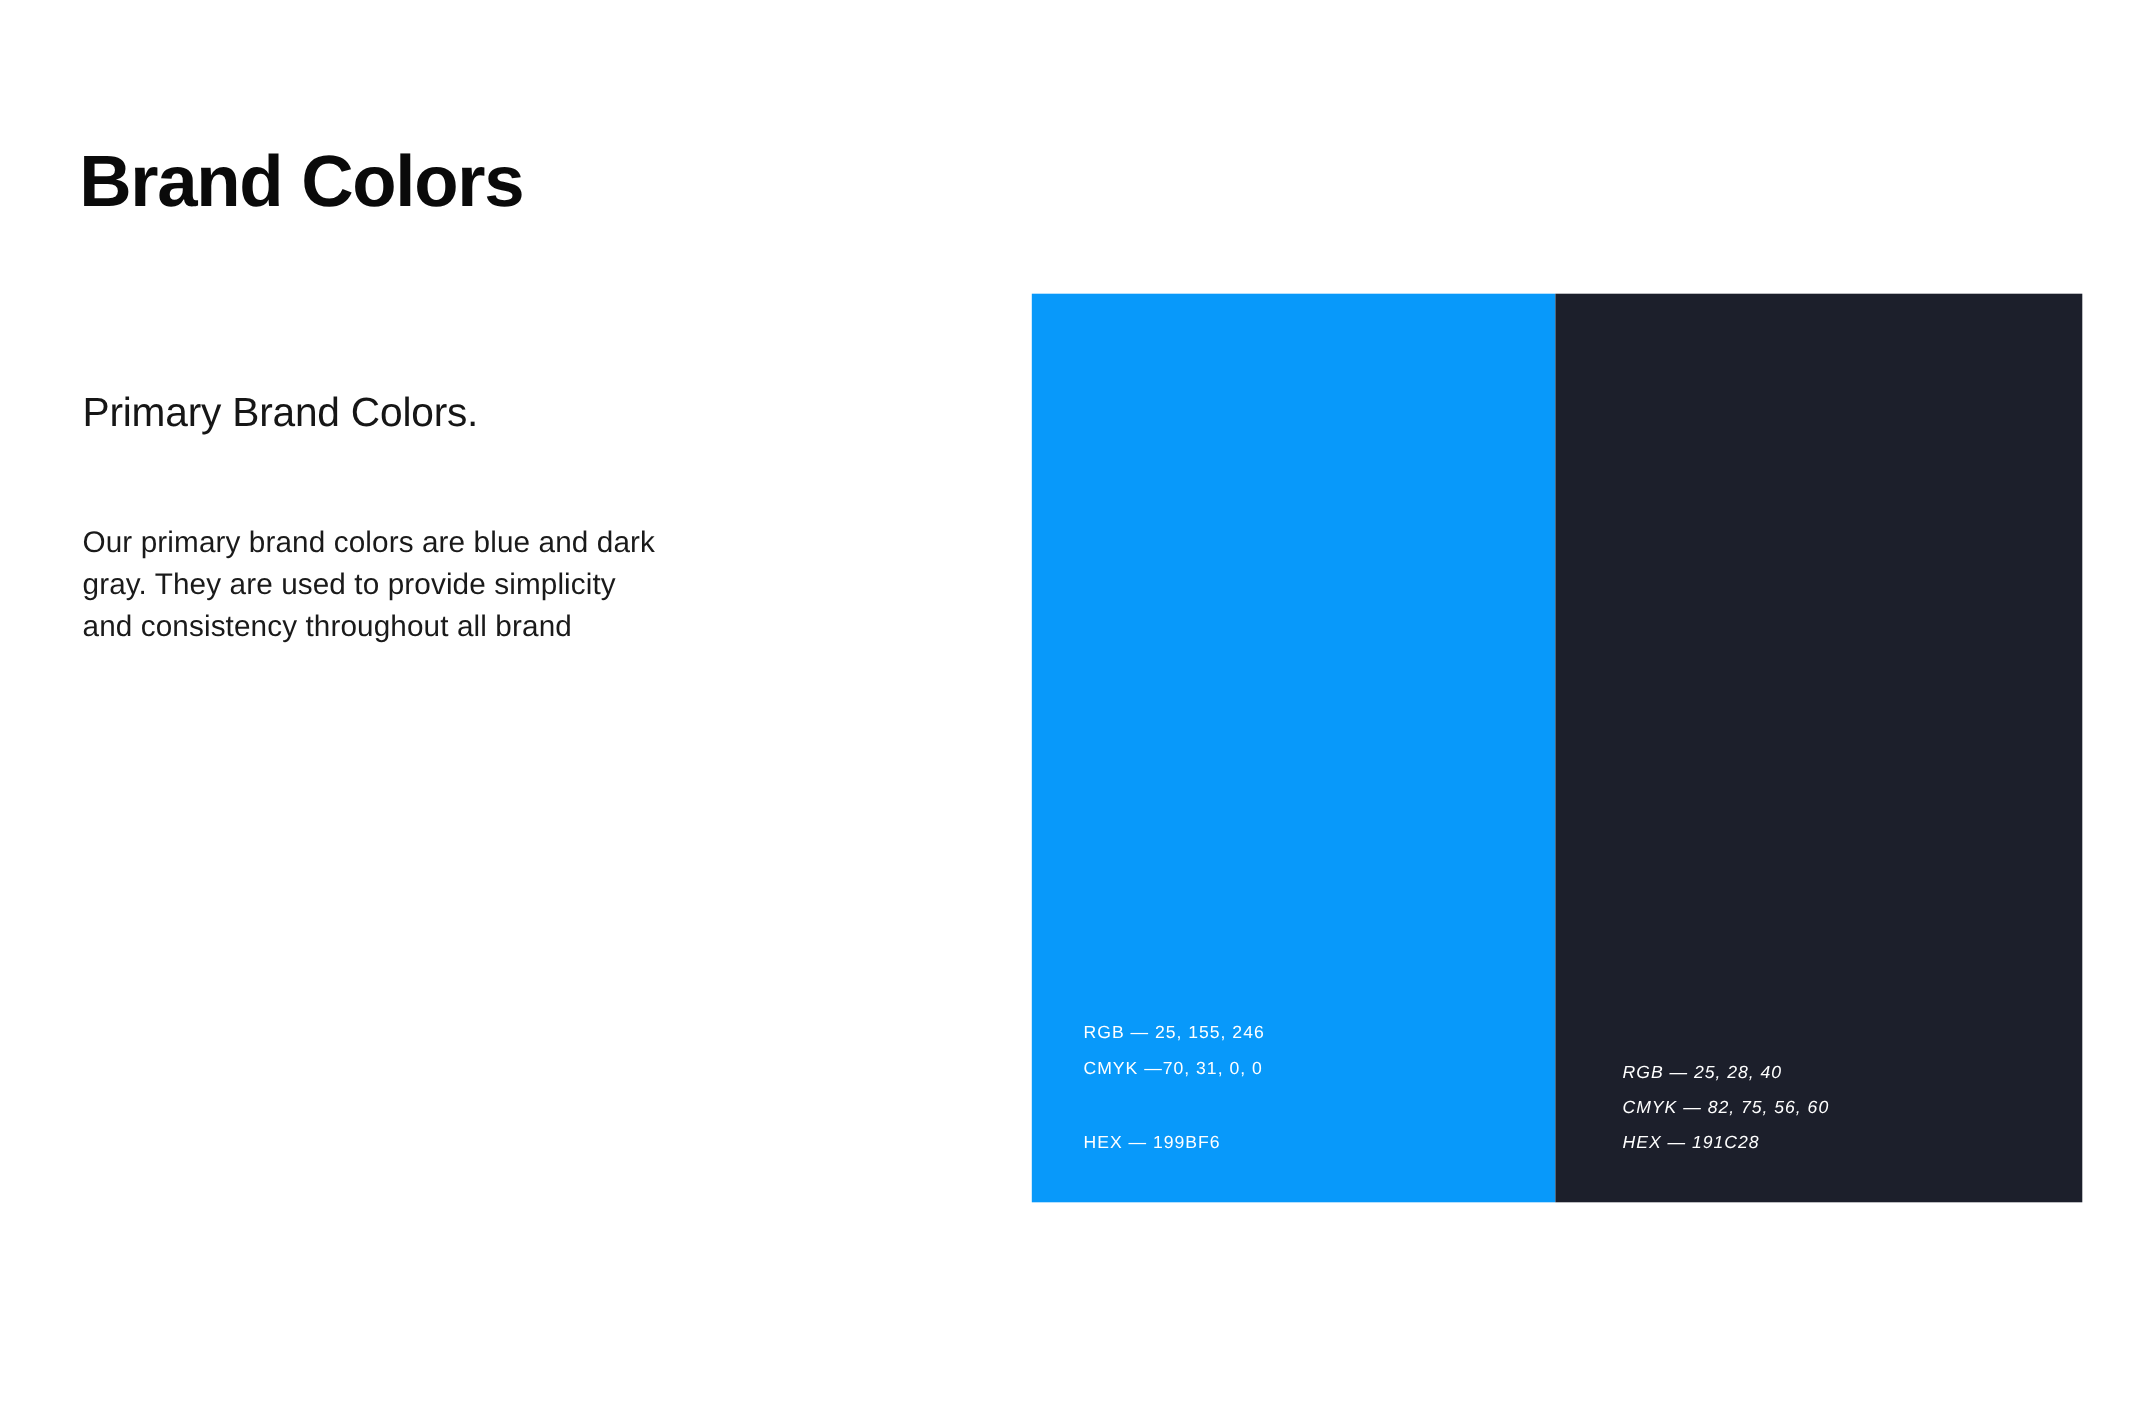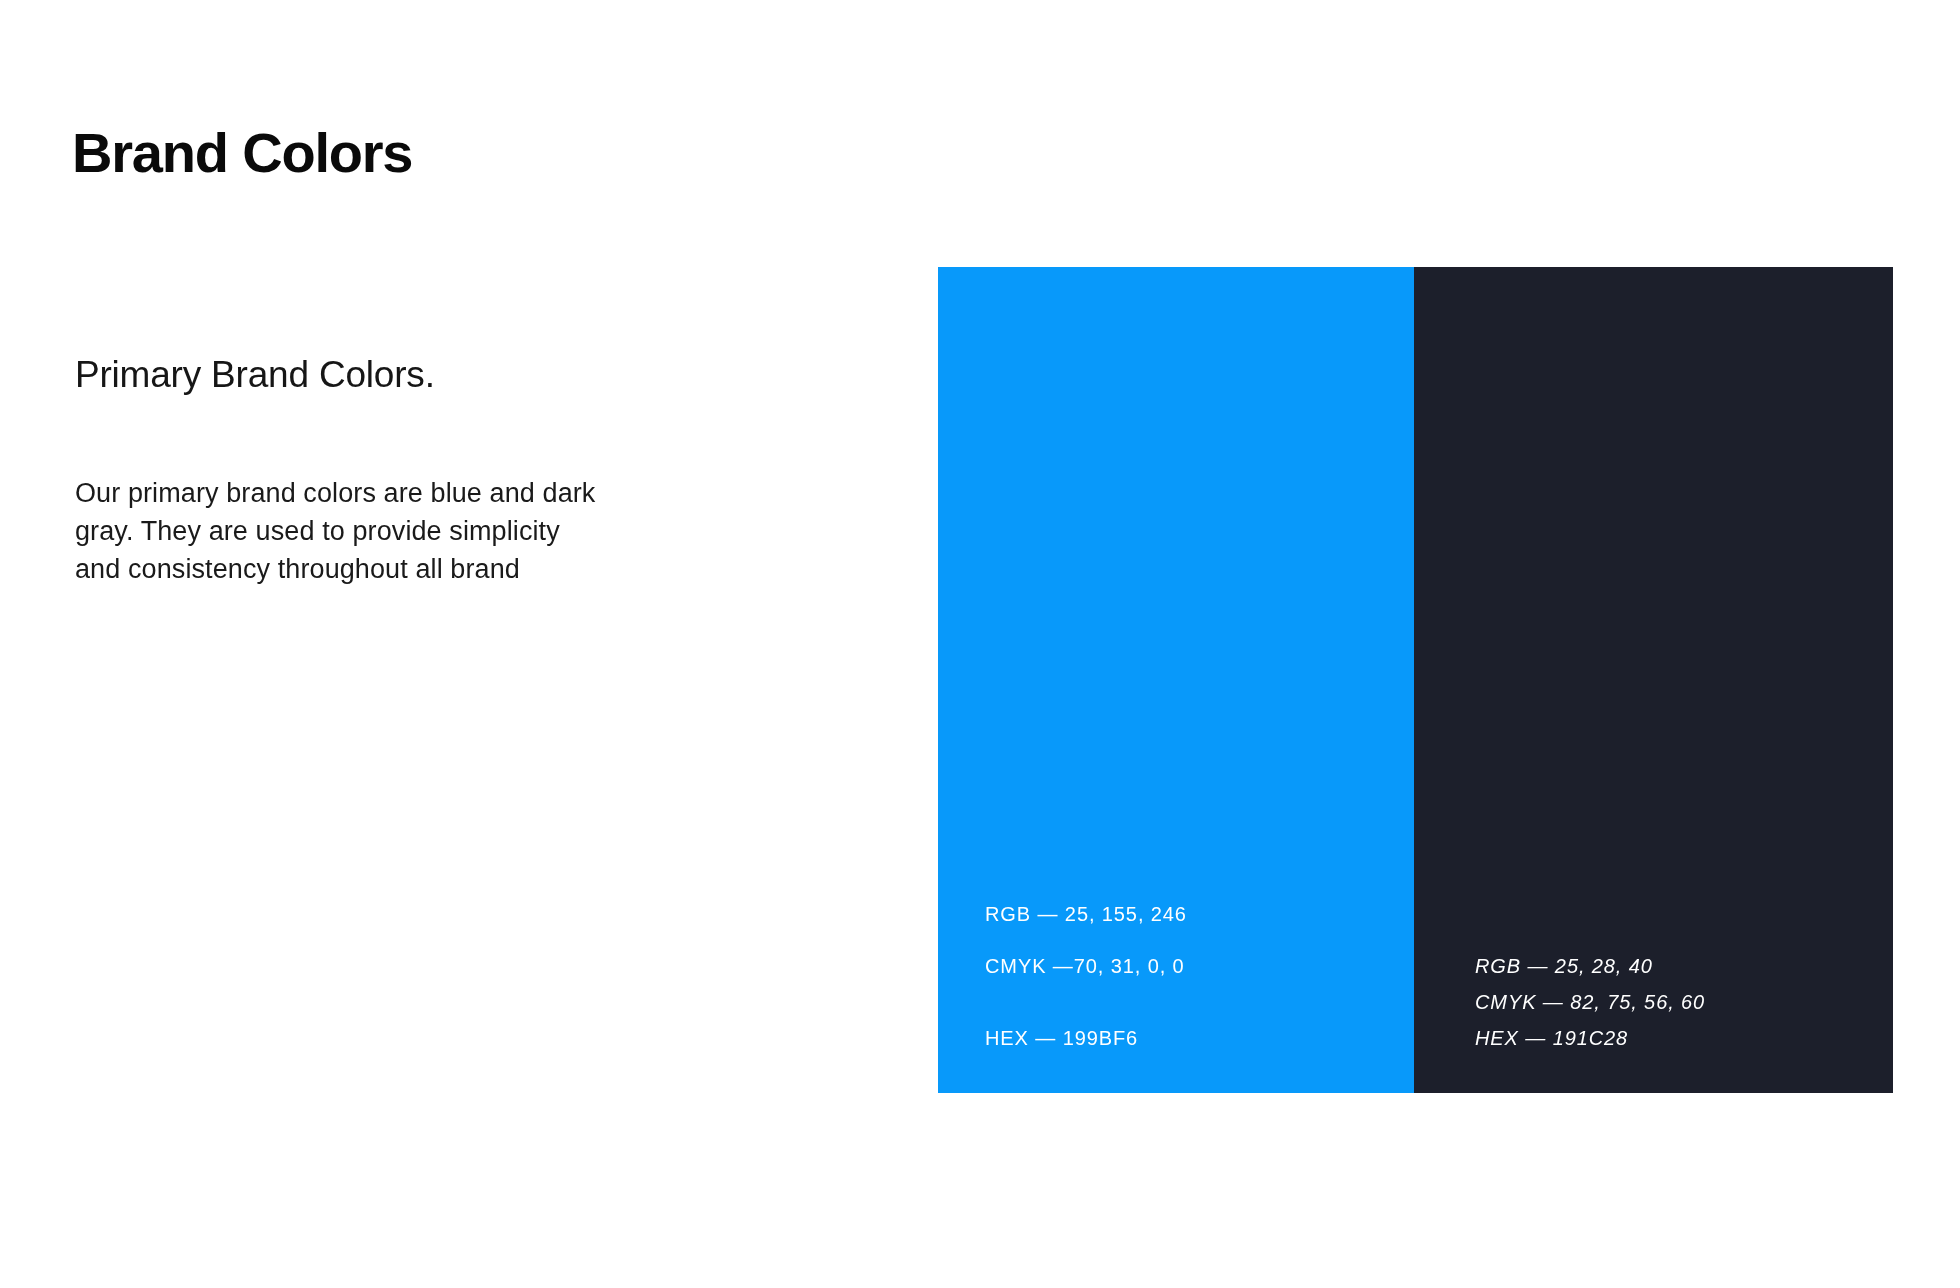--- a/index.html
+++ b/index.html
@@ -20,21 +20,21 @@
     position: absolute;
     inset: 0;
     background: #ffffff;
   }
 
   
   .page-title {
     position: absolute;
     left: 72px;
     top: 86px;
-    font-size: 56px;
+    font-size: 66px;
     font-weight: 700;
     letter-spacing: -1.2px;
     color: #0a0a0a;
     line-height: 1.05;
     white-space: nowrap;
   }
 
   .section-heading {
     position: absolute;
     left: 75px;
@@ -85,21 +85,21 @@
     position: absolute;
     left: 47px;
     bottom: 45px;
     display: flex;
     flex-direction: column;
     gap: 16px;
   }
   .swatch-dark .swatch-specs { left: 61px; }
 
   .spec-line {
-    font-size: 20px;
+    font-size: 16px;
     font-weight: 400;
     letter-spacing: 0.9px;
     color: #ffffff;
     line-height: 1;
     white-space: nowrap;
   }
 </style>
 </head>
 <body style="background: rgb(255, 255, 255);">
 
@@ -113,21 +113,21 @@
     <span class="line">Our primary brand colors are blue and dark</span>
     <span class="line">gray. They are used to provide simplicity</span>
     <span class="line">and consistency throughout all brand</span>
   </p>
 
   <div class="swatch-band">
 
     <div class="swatch swatch-primary" style="background: rgb(8, 153, 250);">
       <div class="swatch-specs">
         <span class="spec-line" style="color: rgb(255, 255, 255);">RGB — 25, 155, 246</span>
-        <span class="spec-line" style="color: rgb(255, 255, 255); margin-top: 16px;">CMYK —70, 31, 0, 0</span>
+        <span class="spec-line" style="color: rgb(255, 255, 255);">CMYK —70, 31, 0, 0</span>
         <span class="spec-line" style="color: rgb(255, 255, 255); margin-top: 36px;">HEX — 199BF6</span>
       </div>
     </div>
 
     <div class="swatch swatch-dark" style="background: rgb(28, 31, 43); font-style: italic;">
       <div class="swatch-specs">
         <span class="spec-line" style="color: rgb(255, 255, 255);">RGB — 25, 28, 40</span>
         <span class="spec-line" style="color: rgb(255, 255, 255);">CMYK — 82, 75, 56, 60</span>
         <span class="spec-line" style="color: rgb(255, 255, 255);">HEX — 191C28</span>
       </div>

